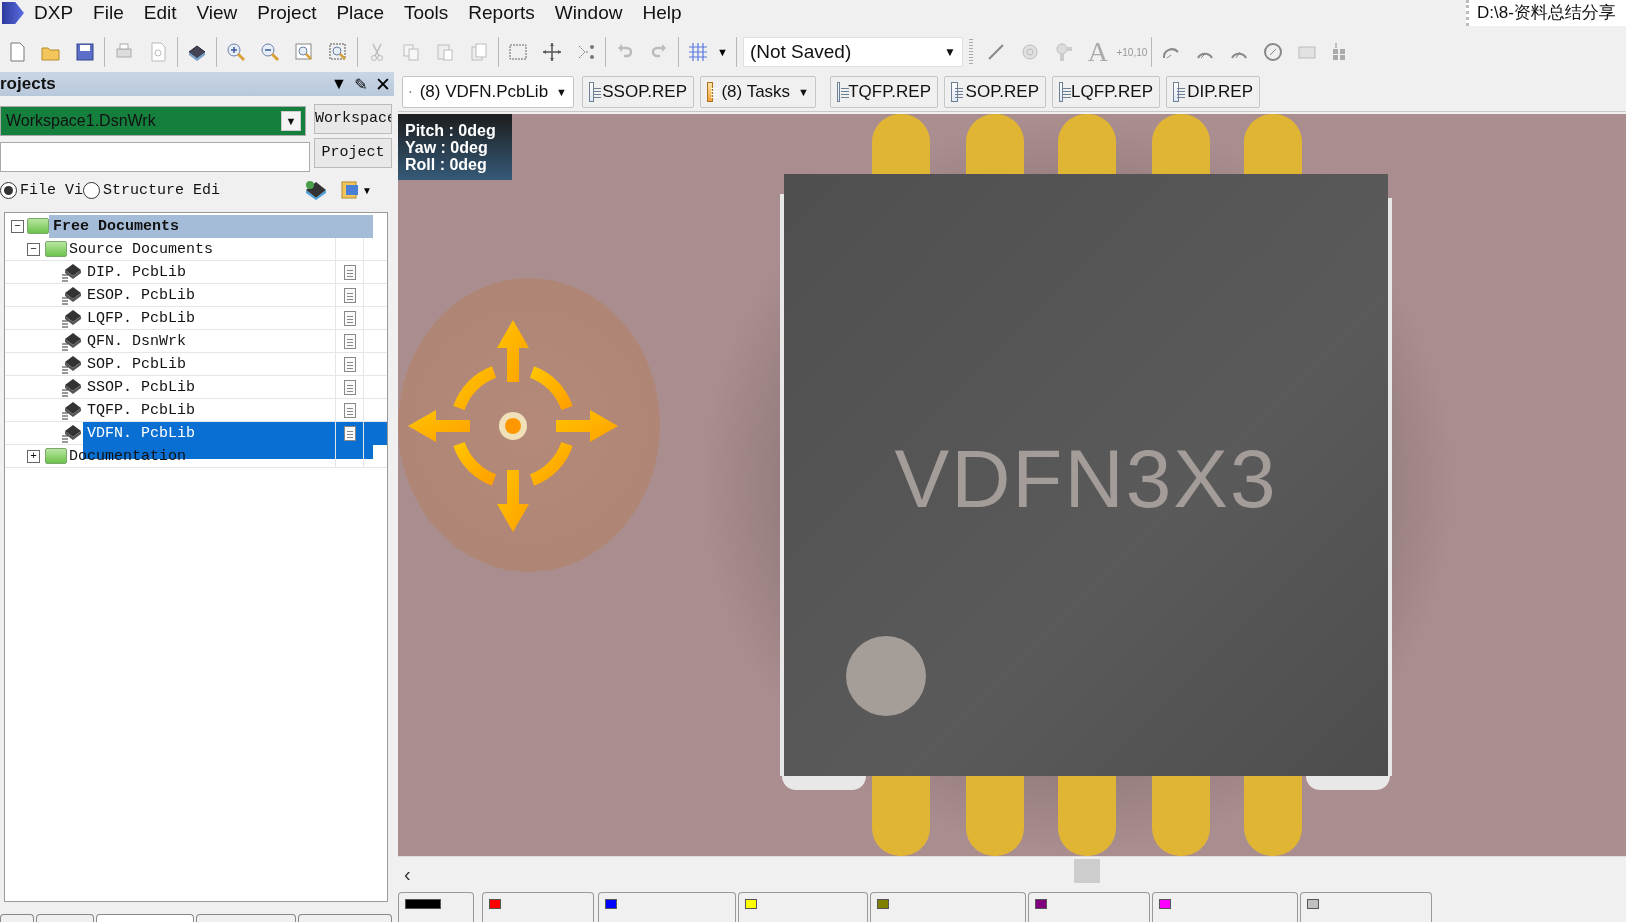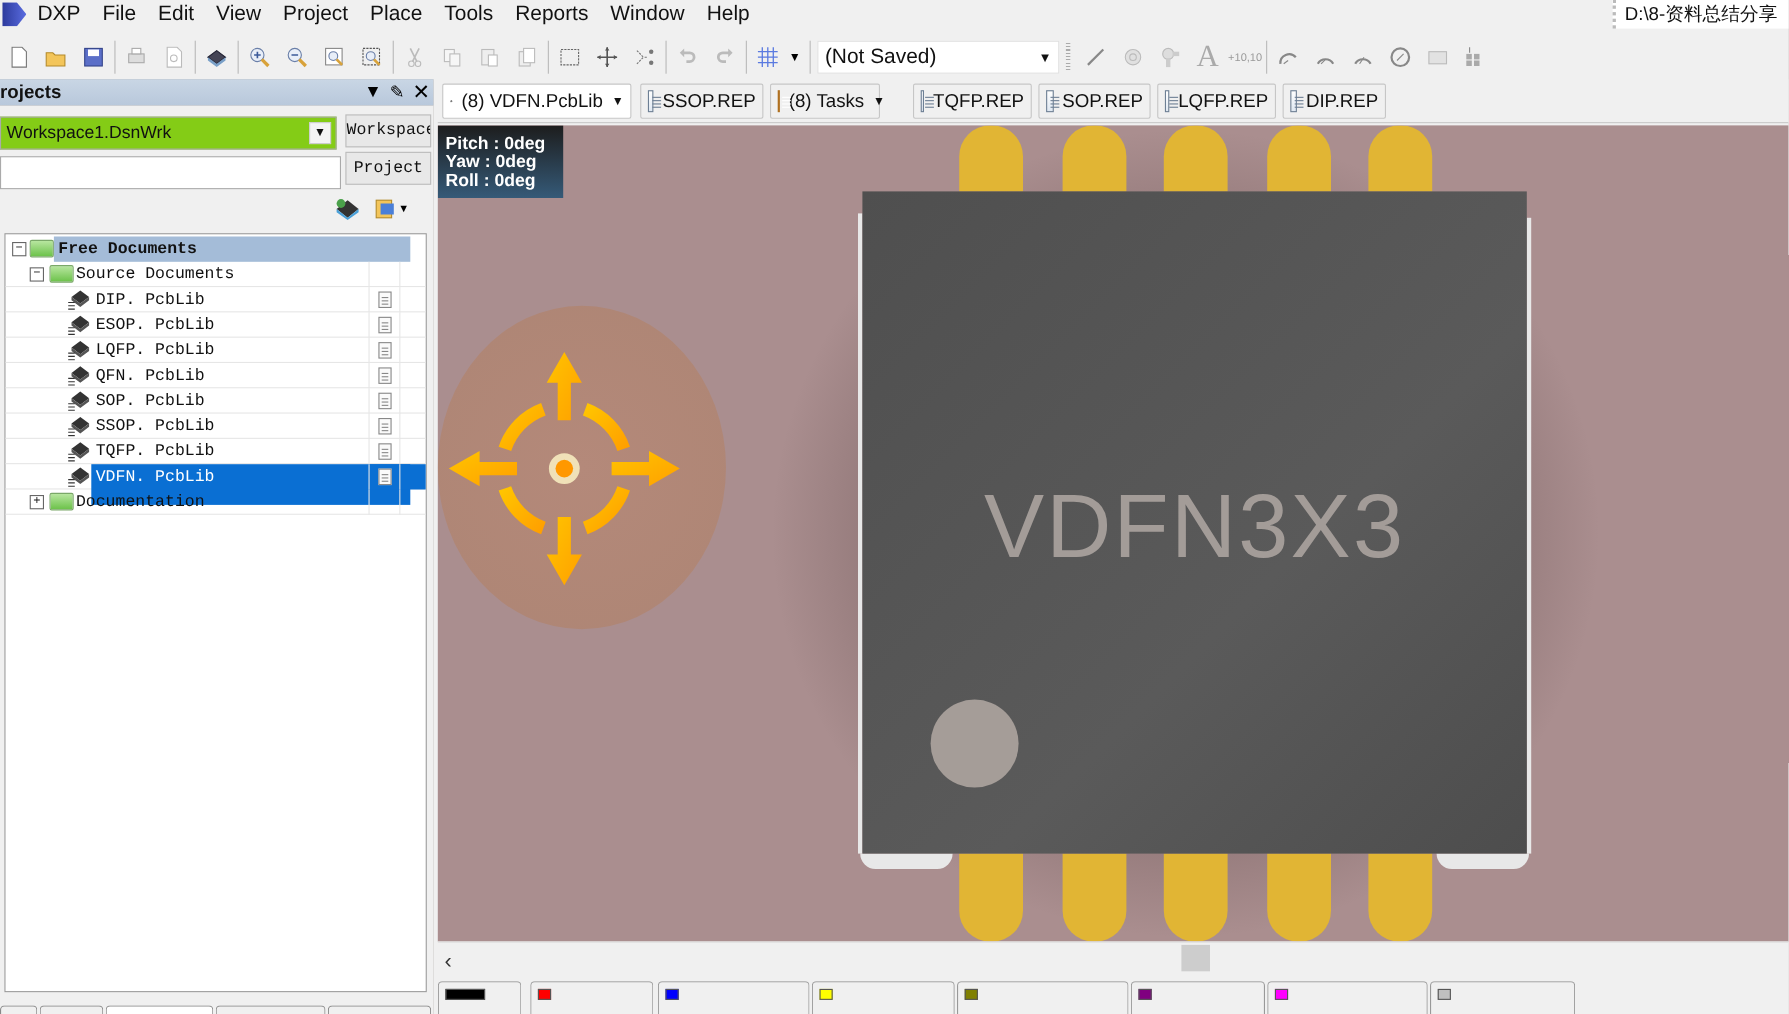--- a/index.html
+++ b/index.html
@@ -21,21 +21,21 @@
   .combo { width: 220px; height: 30px; background: #fff; border: 1px solid #e0e0e0; display: flex; align-items: center; justify-content: space-between; padding: 0 6px; font-size: 19px; color: #111; margin-left: 4px; }
   .combo .arrow { font-size: 12px; }
   .grip { width: 4px; height: 26px; margin: 0 6px; background: repeating-linear-gradient(180deg,#aaa 0 1px, transparent 1px 3px); }
 
   
   .panel { position: absolute; left: 0; top: 72px; width: 394px; height: 850px; background: #a9a49e; }
   .panel-header { position: absolute; left: 0; top: 0; width: 394px; height: 24px; background: linear-gradient(#c9d6e5,#b8c8db); display: flex; align-items: center; }
   .panel-title { font-weight: bold; font-size: 17px; color: #111; margin-left: 0; flex: 1; }
   .panel-hbtn { font-size: 16px; width: 22px; text-align: center; color: #000; }
   .panel-body { position: absolute; left: 0; top: 24px; width: 394px; height: 826px; background: #f0f0f0; }
-  .ws-combo { position: absolute; left: 0; top: 10px; width: 306px; height: 30px; background: #84cc16; border: 1px solid #aaa; font-size: 16px; line-height: 28px; padding-left: 5px; color: #111; }
+  .ws-combo { position: absolute; left: 0; top: 10px; width: 306px; height: 30px; background: #15803d; border: 1px solid #aaa; font-size: 16px; line-height: 28px; padding-left: 5px; color: #111; }
   .ws-combo .dd { position: absolute; right: 4px; top: 4px; width: 20px; height: 20px; border: 1px solid #ccc; background: #f4f4f4; font-size: 11px; text-align: center; line-height: 18px; }
   .side-btn { position: absolute; left: 314px; width: 78px; height: 30px; border: 1px solid #bbb; background: #e8e8e8; font-family: "Liberation Mono", monospace; font-size: 15px; text-align: center; line-height: 28px; color: #111; overflow: hidden; white-space: nowrap; }
   .proj-input { position: absolute; left: 0; top: 46px; width: 310px; height: 30px; background: #fff; border: 1px solid #aaa; }
   .radio-row { position: absolute; left: 0; top: 80px; height: 28px; display: flex; align-items: center; font-family: "Liberation Mono", monospace; font-size: 15px; color: #111; }
   .radio { width: 17px; height: 17px; border-radius: 50%; border: 1px solid #333; background: #fff; display: inline-block; margin-right: 3px; position: relative; }
   .radio.on::after { content: ""; position: absolute; left: 3px; top: 3px; width: 9px; height: 9px; border-radius: 50%; background: #333; }
   .radio-icon-btn { position: absolute; top: 82px; width: 28px; height: 24px; display: flex; align-items: center; justify-content: center; }
 
   .tree { position: absolute; left: 4px; top: 116px; width: 384px; height: 690px; background: #fff; border: 1px solid #999; }
   .tree-row { position: absolute; left: 0; height: 23px; width: 382px; font-family: "Liberation Mono", monospace; font-size: 15px; color: #111; display: flex; align-items: center; border-bottom: 1px solid #e6e6e6; }
@@ -316,20 +316,26 @@
       <span class="panel-hbtn" style="font-size:19px;">✕</span>
     </div>
     <div class="panel-body">
       <div class="ws-combo">
         <span>Workspace1.DsnWrk</span>
         <span class="dd">▼</span>
       </div>
       <div class="side-btn" style="top:8px;">Workspace</div>
       <div class="proj-input"></div>
       <div class="side-btn" style="top:42px;">Project</div>
+      <div class="radio-row">
+        <span class="radio on"></span>
+        <span>File Vi</span>
+        <span class="radio"></span>
+        <span>Structure Edi</span>
+      </div>
       <span class="radio-icon-btn" style="left:302px;">
           <svg width="24" height="22" viewBox="0 0 24 22">
             <path d="M2 11l10-8 10 8-10 8z" fill="#333"></path>
             <path d="M2 11l10 8 10-8v3l-10 7-10-7z" fill="#4aa0d8"></path>
             <circle cx="6" cy="6" r="4" fill="#4aa04a"></circle>
           </svg>
         </span>
       <span class="radio-icon-btn" style="left:336px;width:40px;">
           <svg width="22" height="20" viewBox="0 0 22 20">
             <rect x="2" y="2" width="14" height="16" fill="#f3c55a" stroke="#b48a2a"></rect>
@@ -389,21 +395,21 @@
                 <span class="doc-mini"></span>
               </span>
               <span class="cell-b" style=""></span>
             </div>
             <div class="tree-row" style="top: 117px;">
               <svg class="chip" style="left:56px;top:1px;" viewBox="0 0 22 20">
                 <path d="M4 8l8-6 8 6-8 6z" fill="#333"></path>
                 <path d="M4 8l8 6 8-6v3l-8 6-8-6z" fill="#555"></path>
                 <path d="M1 13h6M1 16h6M1 19h6" stroke="#333"></path>
               </svg>
-              <span class="row-label" style="left:78px;top:0;height:23px;line-height:23px;padding-left:4px;">QFN. PcbLib</span>
+              <span class="row-label" style="left:78px;top:0;height:23px;line-height:23px;padding-left:4px;">QFN. DsnWrk</span>
               <span class="cell-a" style="">
                 <span class="doc-mini"></span>
               </span>
               <span class="cell-b" style=""></span>
             </div>
             <div class="tree-row" style="top: 140px;">
               <svg class="chip" style="left:56px;top:1px;" viewBox="0 0 22 20">
                 <path d="M4 8l8-6 8 6-8 6z" fill="#333"></path>
                 <path d="M4 8l8 6 8-6v3l-8 6-8-6z" fill="#555"></path>
                 <path d="M1 13h6M1 16h6M1 19h6" stroke="#333"></path>
@@ -477,21 +483,21 @@
           <path d="M3 9l8 6 8-6v3l-8 6-8-6z" fill="#666"></path>
           <path d="M1 14h5M1 17h5" stroke="#333"></path>
         </svg>
       <span>(8) VDFN.PcbLib</span>
       <span class="dd">▼</span>
     </div>
     <div class="doc-tab" style="left:184px;width:112px;">
       <span class="ic rep-icon"></span>
       <span>SSOP.REP</span>
     </div>
-    <div class="doc-tab" style="left:302px;width:100px;align-items:center;">
+    <div class="doc-tab" style="left:302px;width:116px;align-items:center;">
       <span class="ic task-icon"></span>
       <span>(8) Tasks</span>
       <span class="dd">▼</span>
     </div>
     <div class="doc-tab" style="left:432px;width:108px;">
       <span class="ic rep-icon"></span>
       <span>TQFP.REP</span>
     </div>
     <div class="doc-tab" style="left:546px;width:102px;">
       <span class="ic rep-icon"></span>

